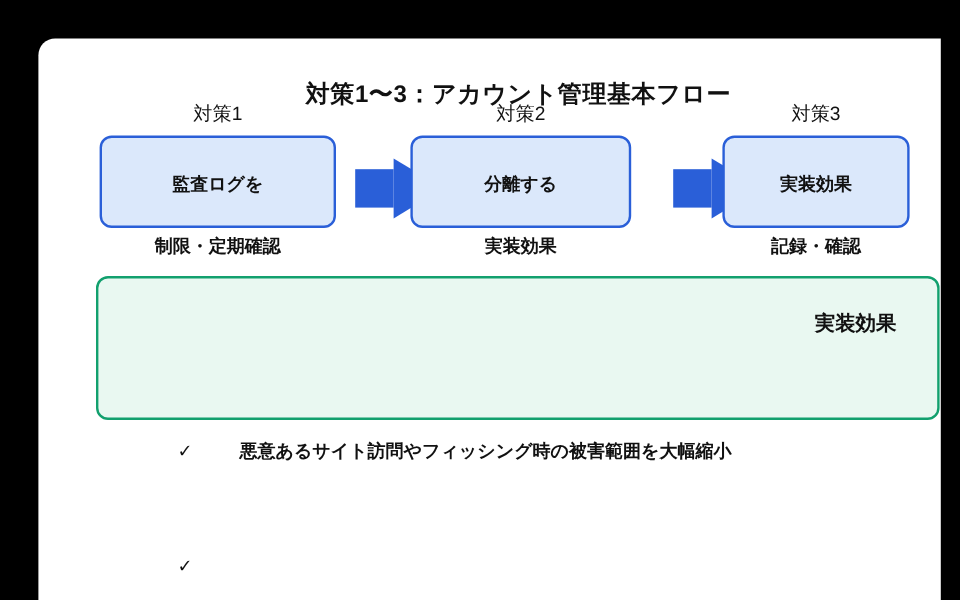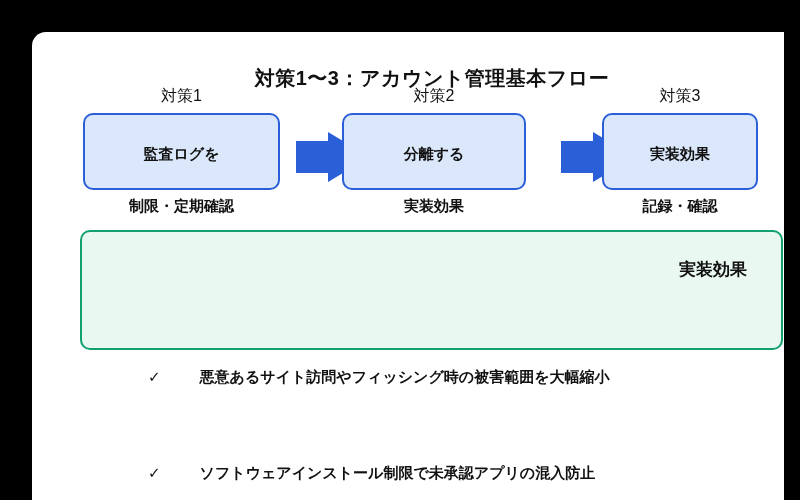--- a/index.html
+++ b/index.html
@@ -154,21 +154,20 @@
 
   <div class="effects">
     <div class="effects-title">実装効果</div>
     <div class="effects-items">
       <div class="effect-item">
         <span class="check">✓</span>
         <span>悪意あるサイト訪問やフィッシング時の被害範囲を大幅縮小</span>
       </div>
       <div class="effect-item">
         <span class="check">✓</span>
-        <span>ソフトウェアインストール制限で未承認アプリの混入防止</span>
       </div>
       <div class="effect-item">
         <span class="check">✓</span>
       </div>
     </div>
   </div>
 
 </div>
 
 </body></html>

